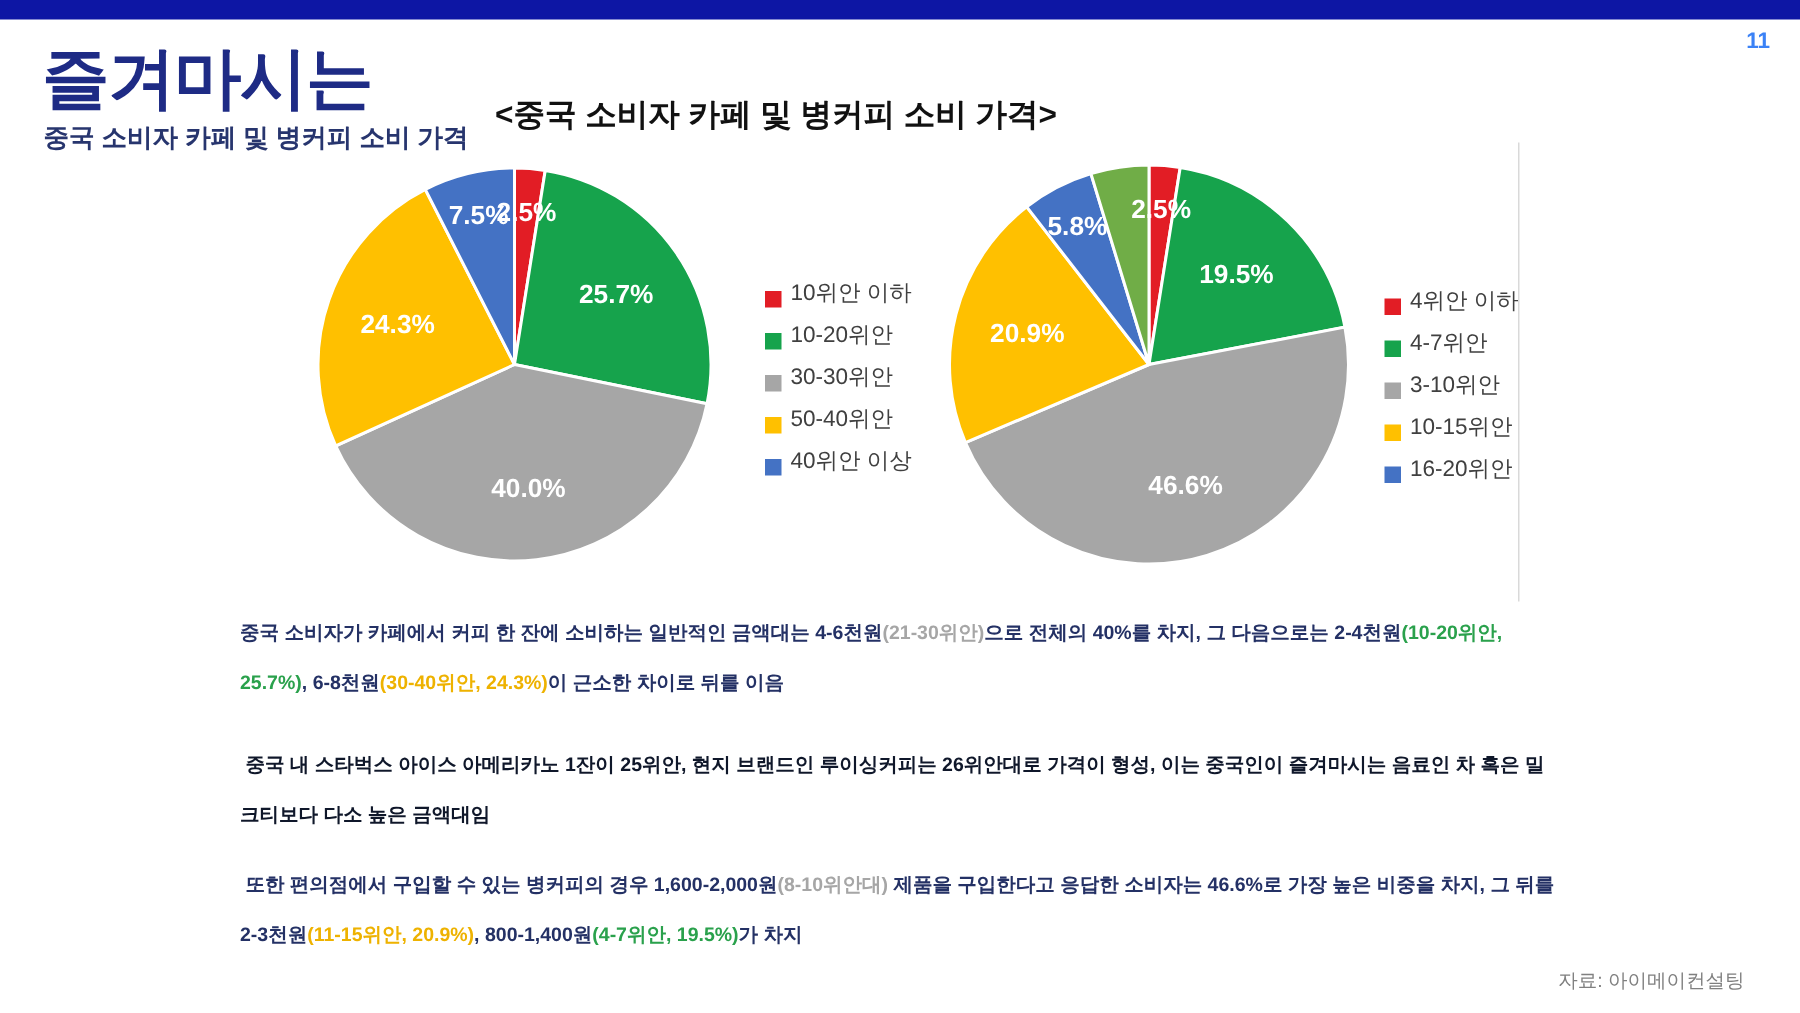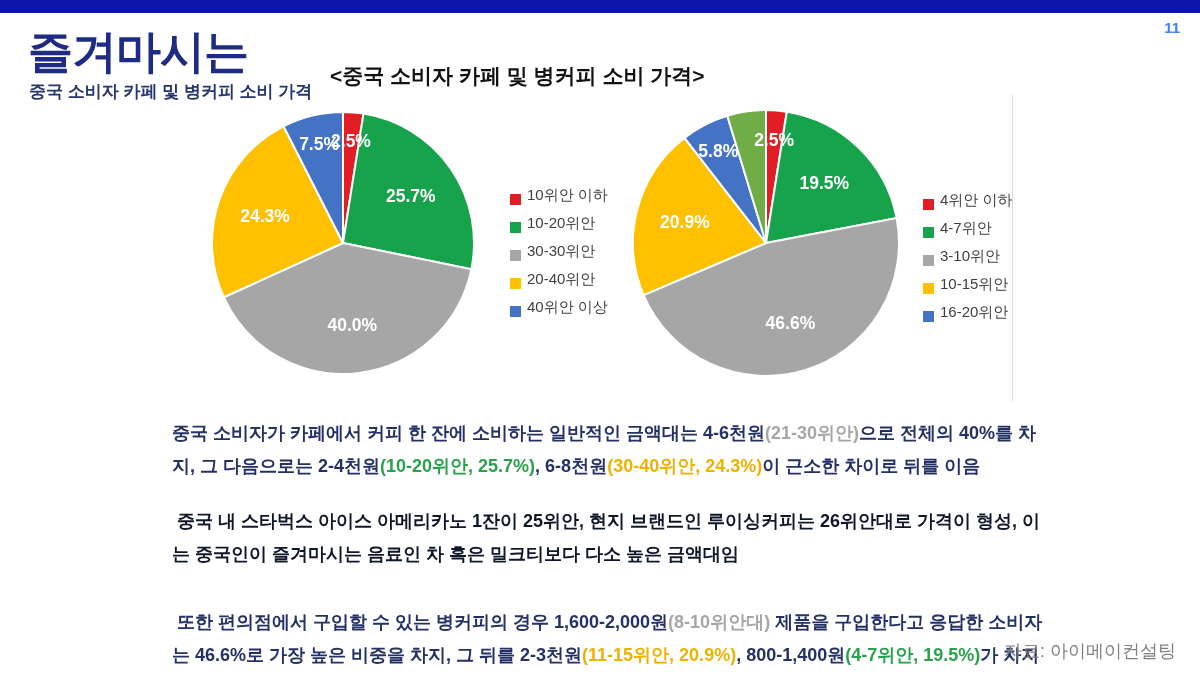--- a/index.html
+++ b/index.html
@@ -16,26 +16,26 @@
   #pie0{left:203px;top:103px}
   #pie1{left:626px;top:103px}
   .pie-label{fill:#ffffff;font-size:17.5px;font-weight:700;font-family:"Liberation Sans",sans-serif}
   .legend{position:absolute;display:flex;flex-direction:column;gap:9px}
   #legend0{left:510px;top:186px}
   #legend1{left:923px;top:191px}
   .legend-row{display:flex;align-items:flex-end;gap:6px}
   .swatch{width:11px;height:11px;display:inline-block;flex:0 0 11px}
   .legend-label{font-size:15px;color:#404040;white-space:nowrap}
   .divider{position:absolute;left:1012px;top:95px;width:1px;height:306px;background:#d9d9d9}
-  .para{position:absolute;left:160px;width:882px;margin:12px;font-size:18px;line-height:33px;
+  .para{position:absolute;left:160px;width:882px;margin:0;font-size:13px;line-height:33px;
         font-weight:600;color:#243165;white-space:pre-wrap}
   #p1{top:405px}
   #p2{top:493px}
-  #p3{top:594px}
-  .source{position:absolute;right:24px;bottom:12px;font-size:18px;color:#808080}
+  #p3{top:573px}
+  .source{position:absolute;right:37px;bottom:12px;font-size:13px;color:#808080}
 </style>
 </head>
 <body>
 
 <div class="top-bar"></div>
 
 <div class="page-number">11</div>
 
 <h1 class="title">즐겨마시는</h1>
 <div class="subtitle">중국 소비자 카페 및 병커피 소비 가격</div>
@@ -76,21 +76,21 @@
     <div class="legend-row">
       <span class="swatch" style="background: rgb(22, 163, 76);"></span>
       <span class="legend-label">10-20위안</span>
     </div>
     <div class="legend-row">
       <span class="swatch" style="background: rgb(166, 166, 166);"></span>
       <span class="legend-label">30-30위안</span>
     </div>
     <div class="legend-row">
       <span class="swatch" style="background: rgb(255, 192, 0);"></span>
-      <span class="legend-label">20-40위안</span>
+      <span class="legend-label">50-40위안</span>
     </div>
     <div class="legend-row">
       <span class="swatch" style="background: rgb(68, 114, 196);"></span>
       <span class="legend-label">40위안 이상</span>
     </div>
   </div>
 <div id="legend1" class="legend">
     <div class="legend-row">
       <span class="swatch" style="background: rgb(226, 29, 37);"></span>
       <span class="legend-label">4위안 이하</span>

